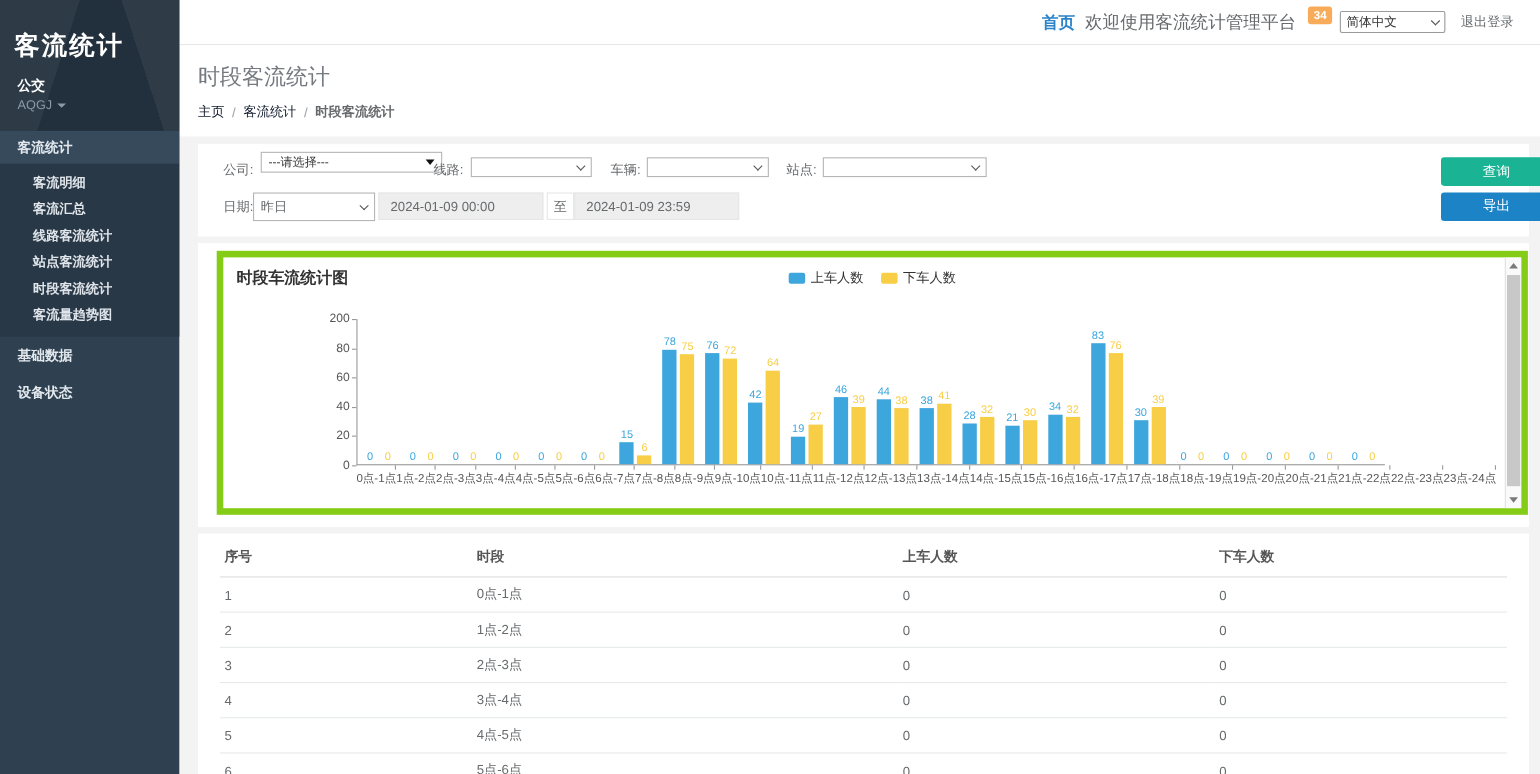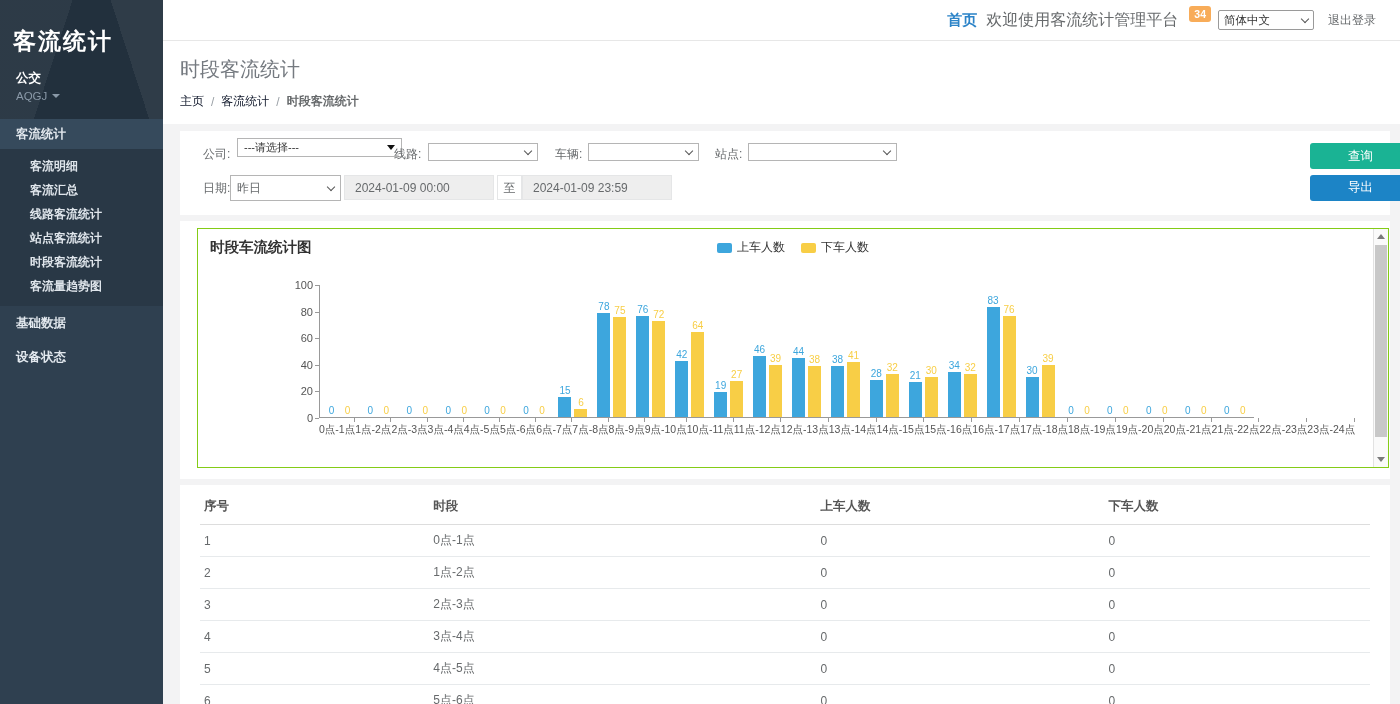--- a/index.html
+++ b/index.html
@@ -52,21 +52,21 @@
   .tri-black { width:0; height:0; border-left:4px solid transparent; border-right:4px solid transparent; border-top:5px solid #111; flex:none; }
   .dateinput { position:absolute; height:25px; line-height:25px; background:#eeeeee; border:1px solid #e5e6e7;
     font-size:12px; color:#676a6c; padding-left:10px; }
   .zhi { position:absolute; width:25px; height:25px; line-height:25px; background:#fff; border:1px solid #e5e6e7;
     text-align:center; font-size:12px; color:#676a6c; }
   .btn { position:absolute; left:1130px; width:101px; height:26px; line-height:26px; border:none; border-radius:3px;
     color:#fff; font-size:12.5px; text-align:center; cursor:pointer; font-family:inherit; }
 
   
   .chart-panel { position:absolute; left:180px; top:221px; width:1210px; height:258px; background:#fff; }
-  .chart-box { position:absolute; left:17px; top:7px; width:1192px; height:240px; border:1px solid #84cc16; background:#fff; overflow:hidden; }
+  .chart-box { position:absolute; left:17px; top:7px; width:1192px; height:240px; border:6px solid #84cc16; background:#fff; overflow:hidden; }
   .chart-title { position:absolute; left:12px; top:9px; font-size:14.5px; font-weight:bold; color:#333; }
   .legend { position:absolute; left:50%; transform:translateX(-50%); top:10px; display:flex; gap:16px; }
   .lg-item { display:flex; align-items:center; gap:5px; font-size:12px; color:#333; cursor:pointer; }
   .sw { width:15px; height:10px; border-radius:2px; display:inline-block; }
   .plot { position:absolute; left:121px; top:56px; width:935px; height:133px;
     border-left:1px solid #999; border-bottom:1px solid #999; }
   .ylab { position:absolute; left:-34px; width:27px; text-align:right; font-size:11px; color:#555; }
   .ytick { position:absolute; left:-5px; width:4px; height:1px; background:#999; }
   .bars { position:absolute; left:0; top:0; width:100%; height:100%; display:flex; }
   .bgroup { flex:1 1 0; display:flex; align-items:flex-end; justify-content:center; gap:3px; height:100%; }
@@ -433,21 +433,21 @@
     <div class="ylab" style="top: 127px;">0</div>
         <div class="ytick" style="top: 133px;"></div>
         <div class="ylab" style="top: 100.4px;">20</div>
         <div class="ytick" style="top: 106.4px;"></div>
         <div class="ylab" style="top: 73.8px;">40</div>
         <div class="ytick" style="top: 79.8px;"></div>
         <div class="ylab" style="top: 47.2px;">60</div>
         <div class="ytick" style="top: 53.2px;"></div>
         <div class="ylab" style="top: 20.6px;">80</div>
         <div class="ytick" style="top: 26.6px;"></div>
-        <div class="ylab" style="top: -6px;">100</div>
+        <div class="ylab" style="top: -6px;">200</div>
         <div class="ytick" style="top: 0px;"></div>
       </div>
     <div class="xaxis">
         <div class="xcell">0点-1点</div>
         <div class="xcell">1点-2点</div>
         <div class="xcell">2点-3点</div>
         <div class="xcell">3点-4点</div>
         <div class="xcell">4点-5点</div>
         <div class="xcell">5点-6点</div>
         <div class="xcell">6点-7点</div>

